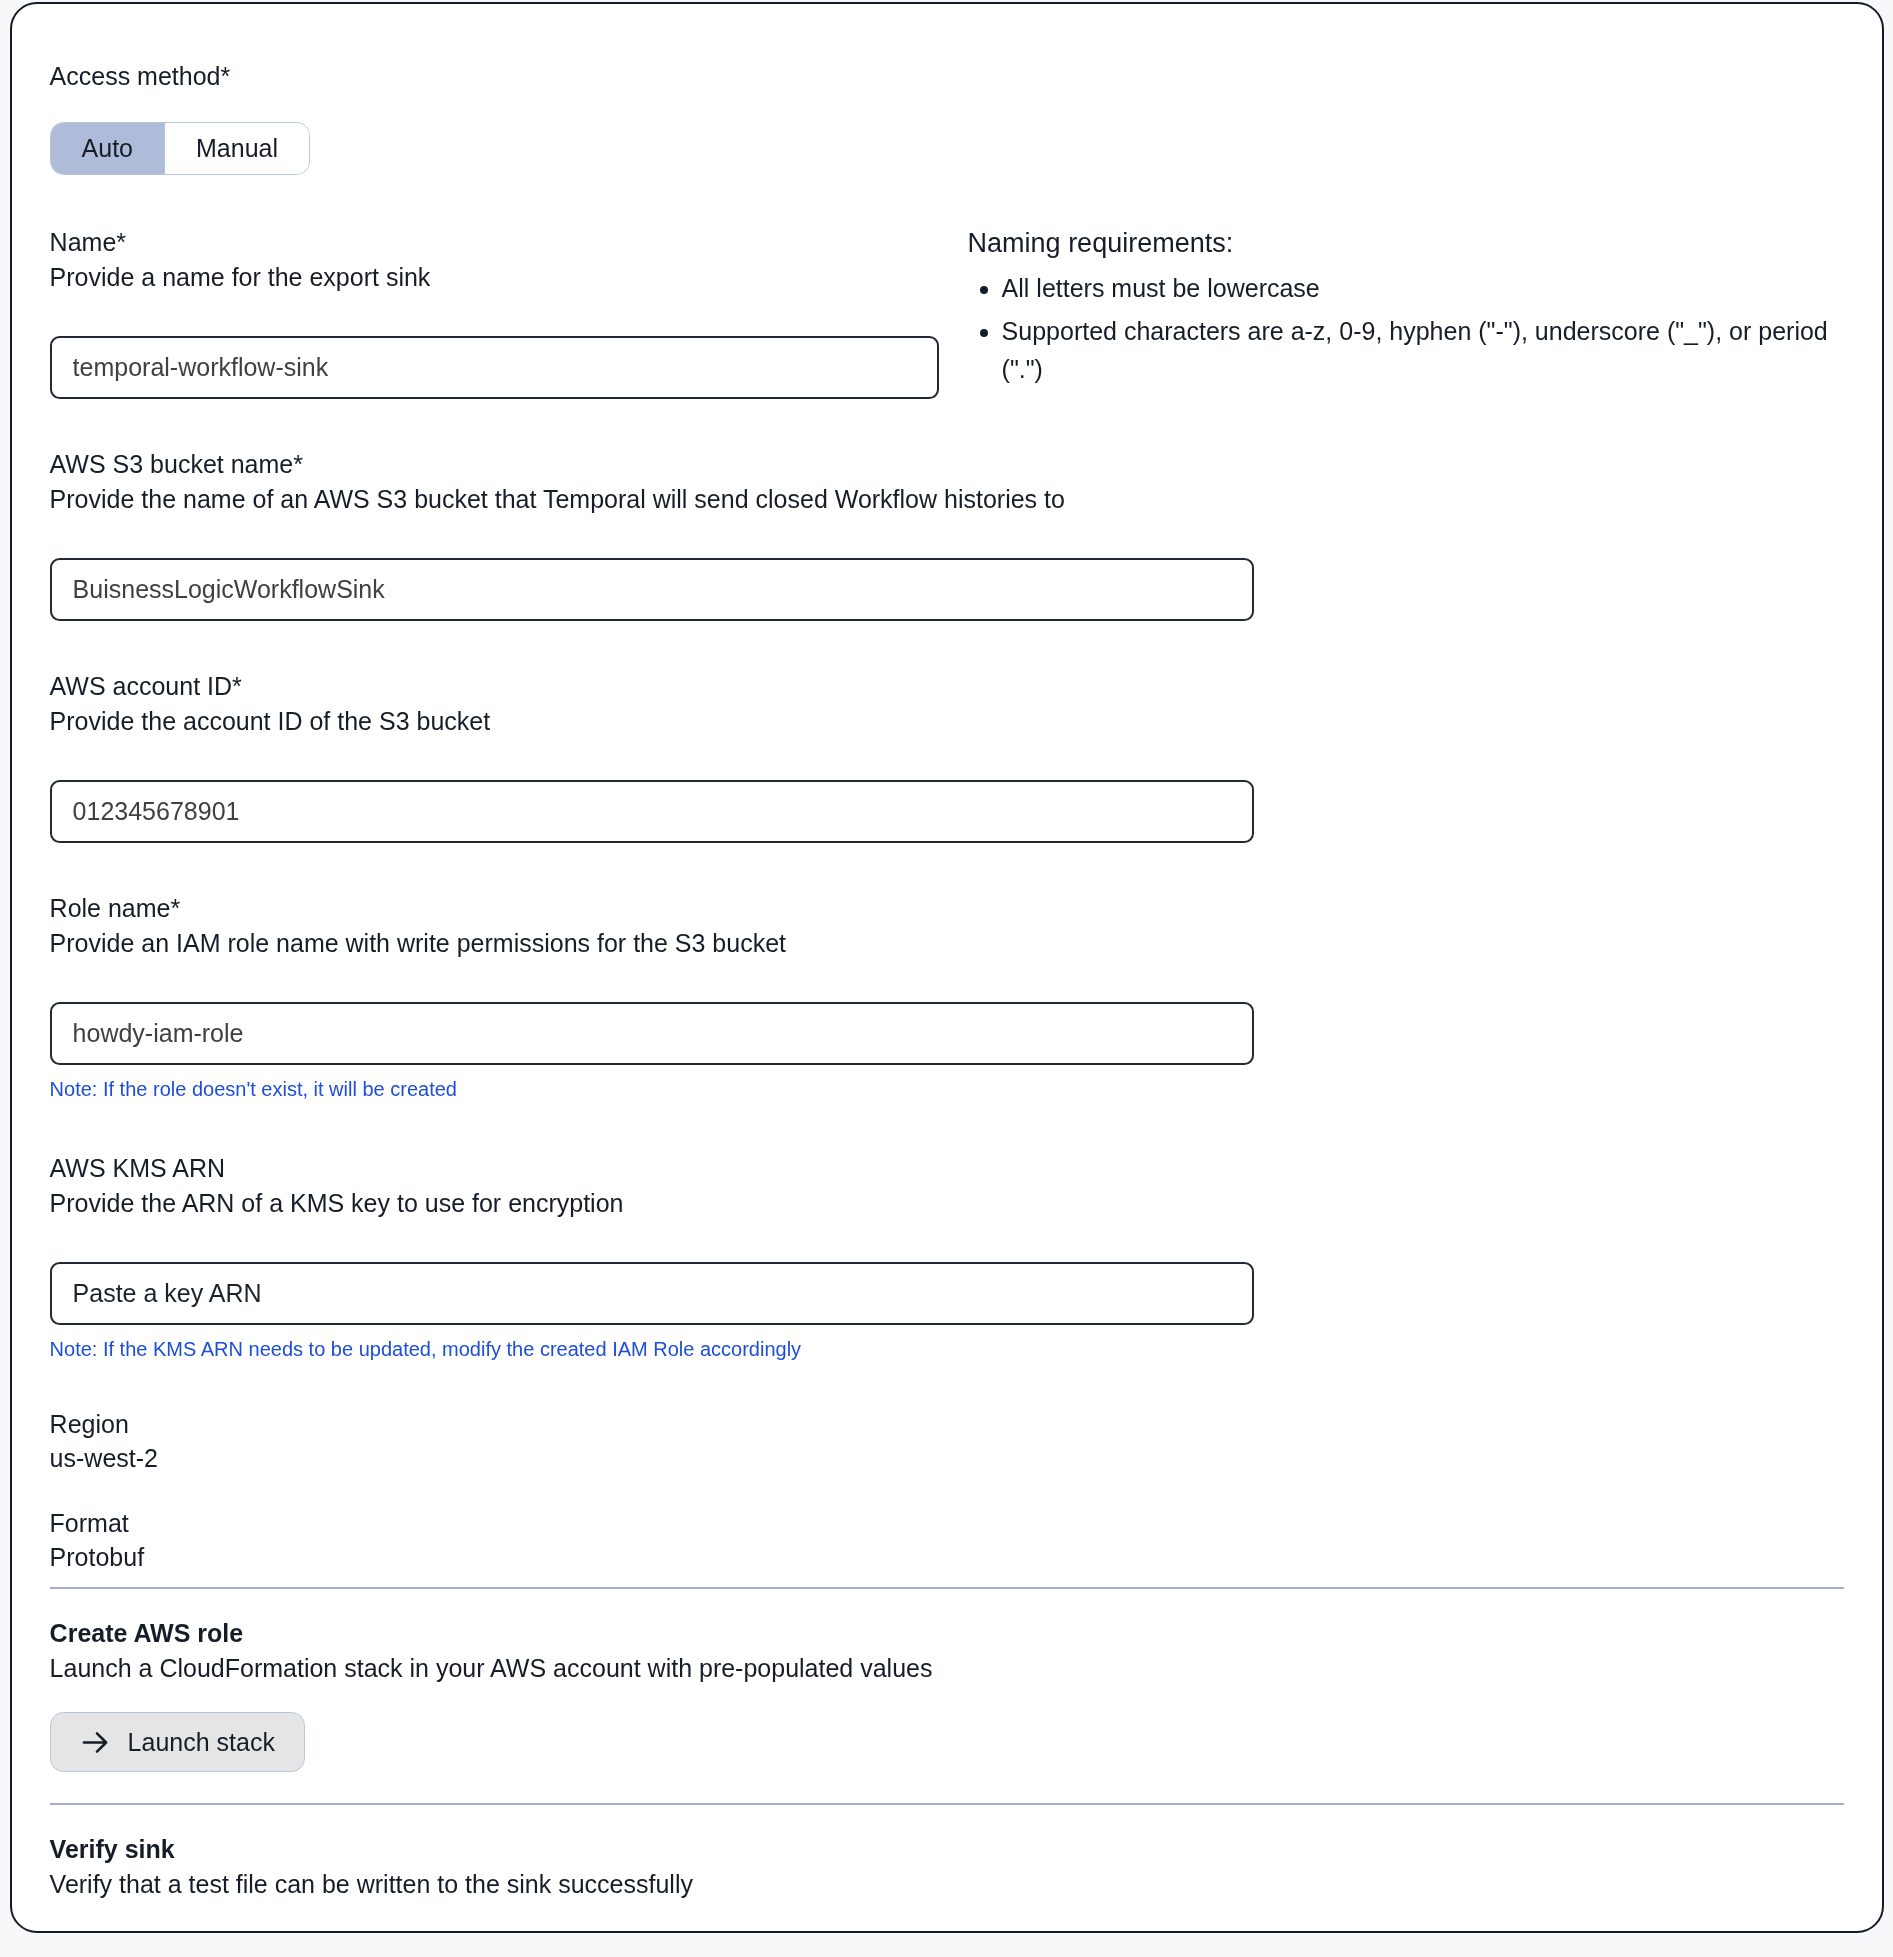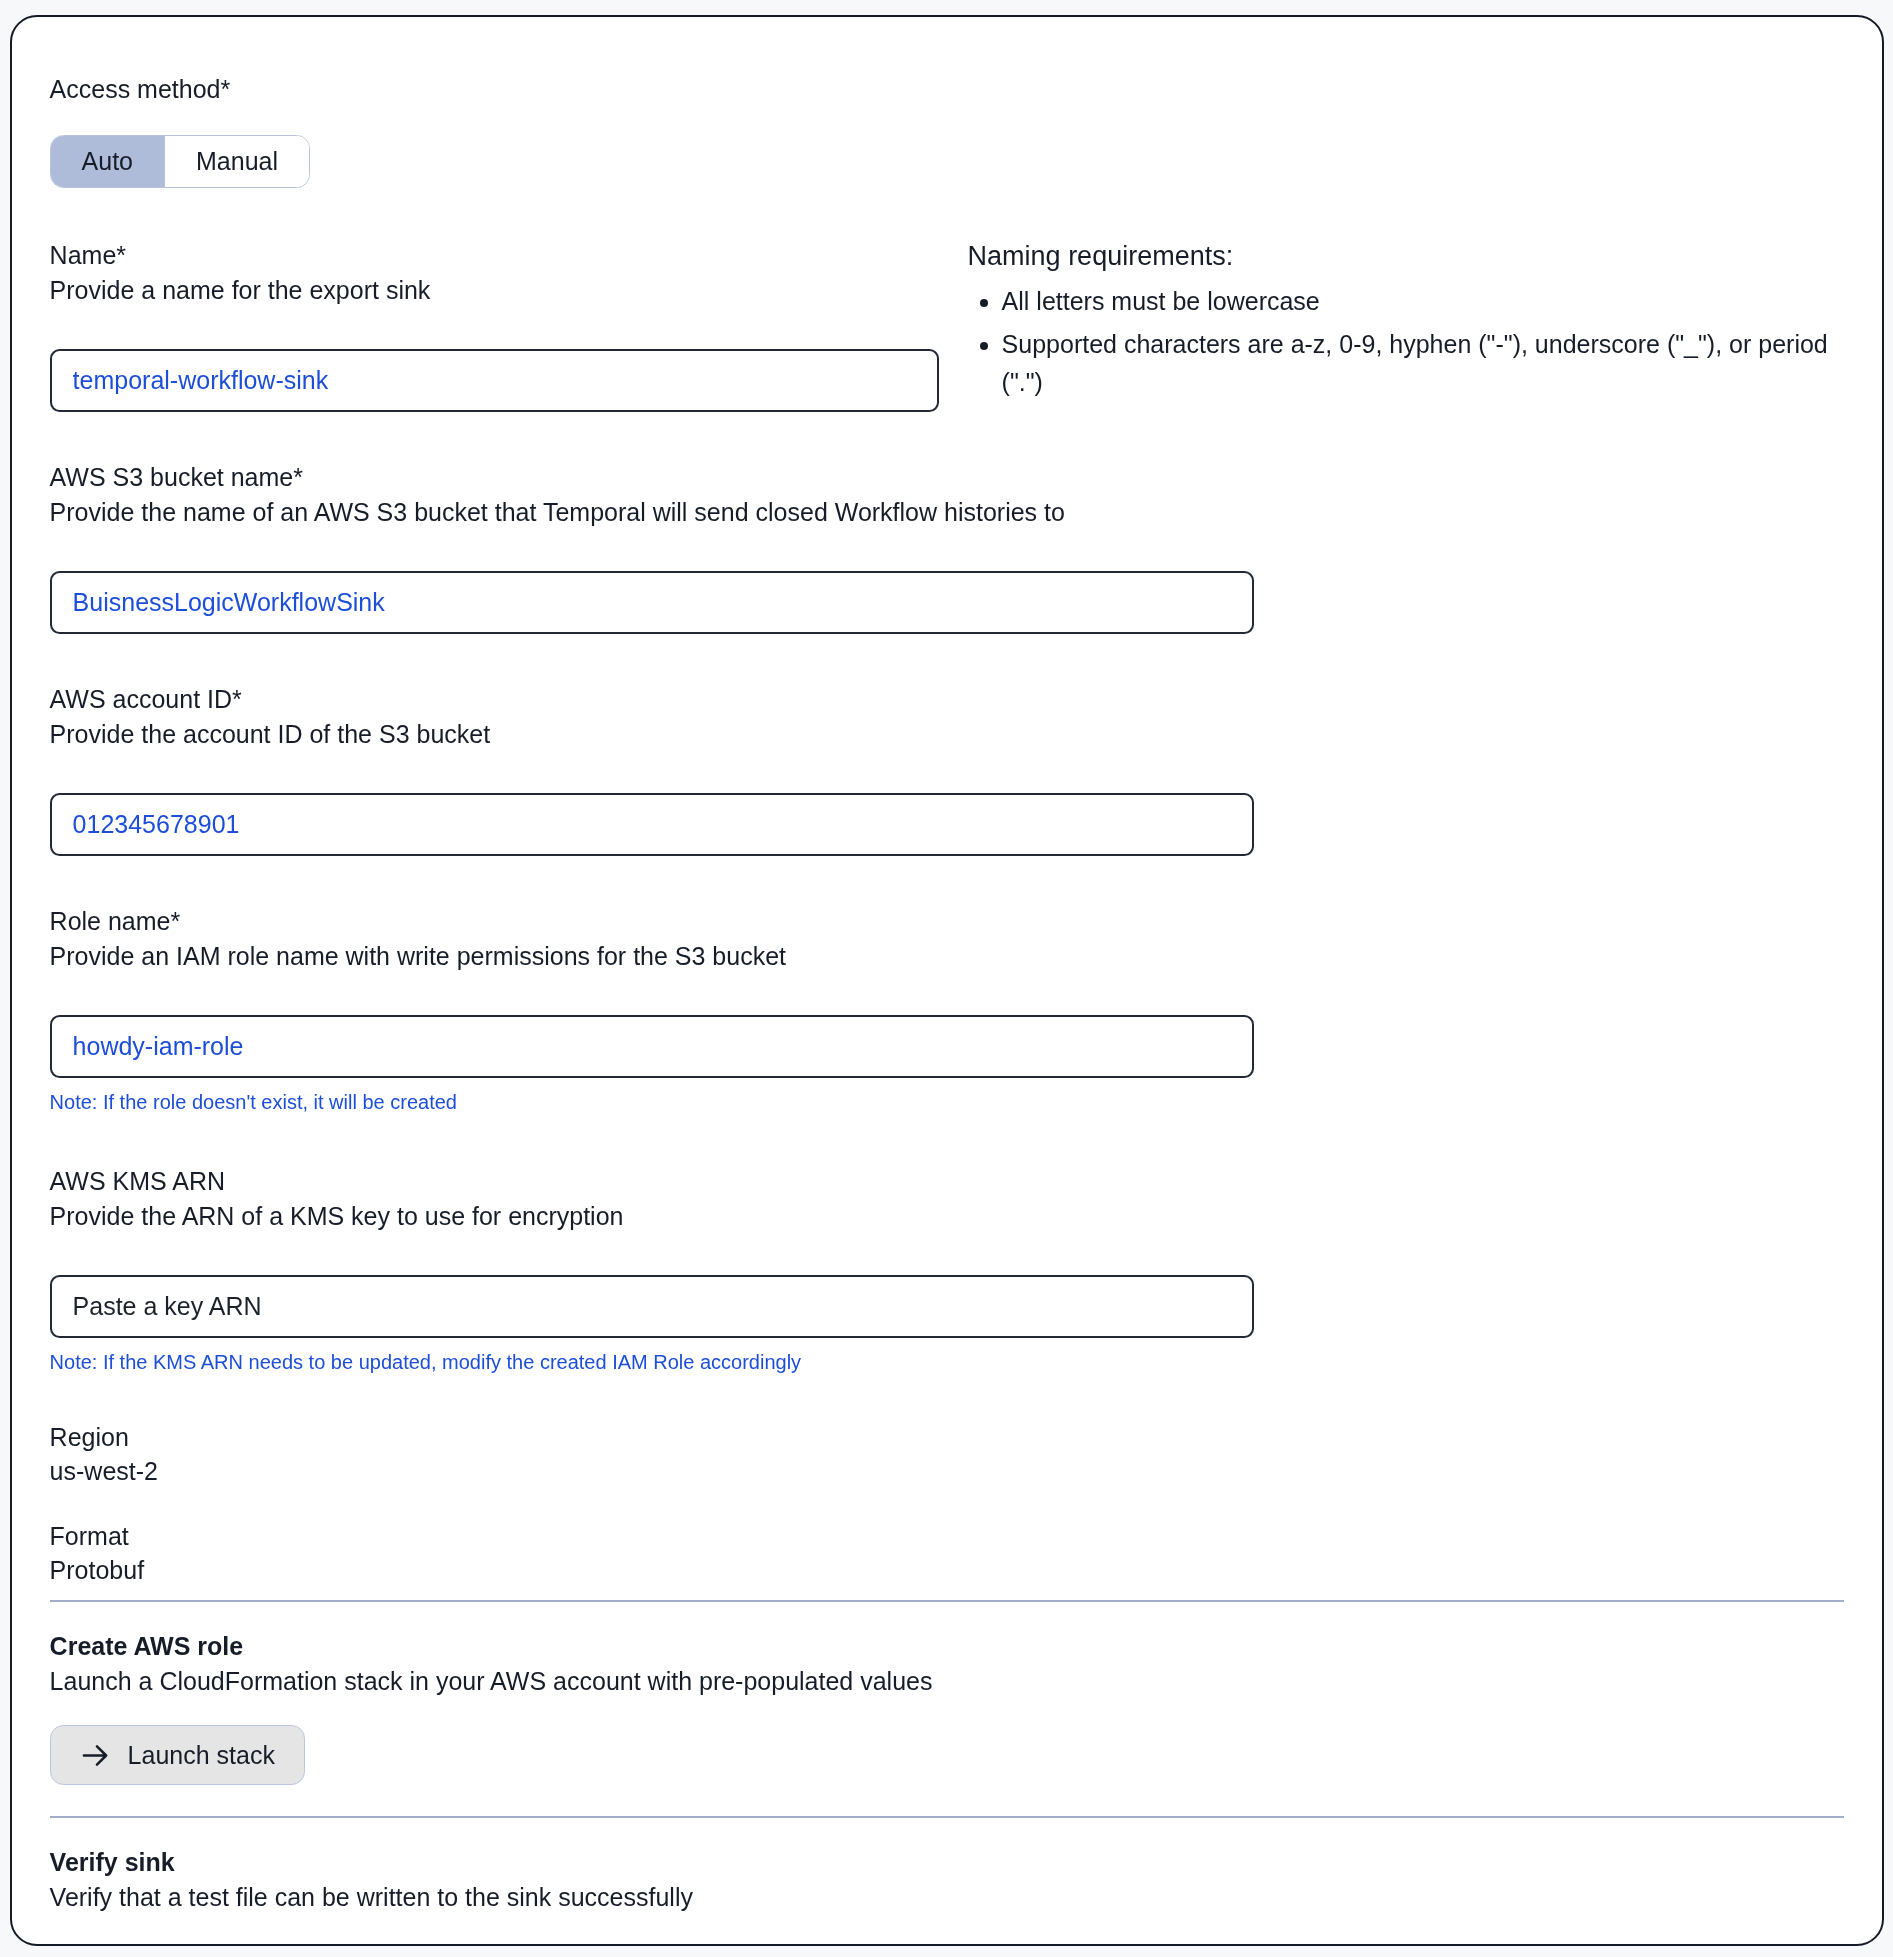--- a/index.html
+++ b/index.html
@@ -4,21 +4,21 @@
 <style>
   * { box-sizing: border-box; margin: 0; padding: 0; }
   html, body {
     width: 1894px; height: 1958px;
     background: #f7f8fa;
     font-family: "Liberation Sans", sans-serif;
     color: #171d28;
   }
   .card {
     position: absolute;
-    left: 9.6px; top: 15px;
+    left: 9.6px; top: 2px;
     width: 1874px; height: 1931px;
     background: #ffffff;
     border: 2.9px solid #141b26;
     border-radius: 27px;
     padding: 55px 38px 0 38px;
     overflow: hidden;
   }
   .field-label { font-size: 25px; line-height: 34px; color: #171d28; }
   .field-desc  { font-size: 25px; line-height: 34px; color: #171d28; margin-top: 1px; }
   .note { font-size: 20px; line-height: 27px; color: #1d4ed8; margin-top: 11px; }
@@ -48,21 +48,21 @@
   .two-col { display: flex; margin-top: 50px; }
   .col-left { width: 889px; flex: none; }
   .col-right { margin-left: 29px; width: 879px; }
 
   .text-input {
     display: block;
     height: 63px;
     border: 2.4px solid #222935;
     border-radius: 9.6px;
     font-size: 25px;
-    color: #1d4ed8;
+    color: #404040;
     padding: 0 21px;
     margin-top: 42px;
     width: 1204px;
     background: #ffffff;
     font-family: "Liberation Sans", sans-serif;
     outline: none;
   }
   .text-input.narrow { width: 889px; }
   .text-input::placeholder { color: #1c222c; opacity: 1; }
 

